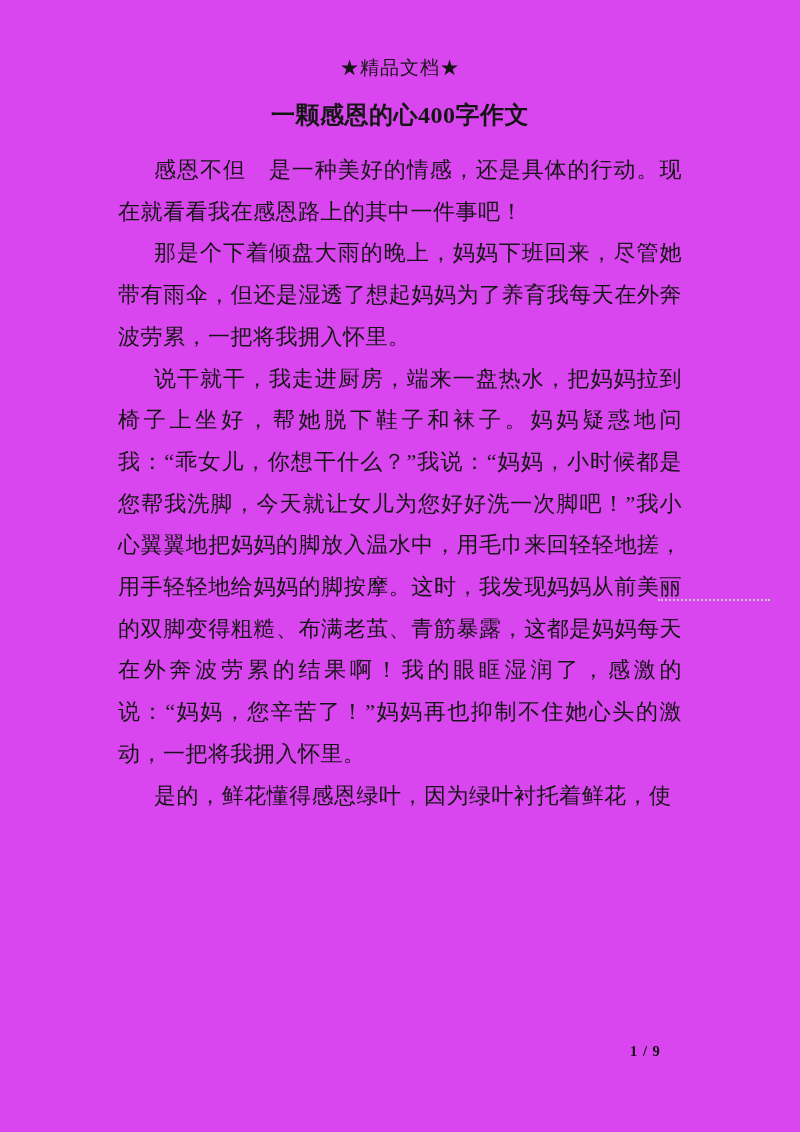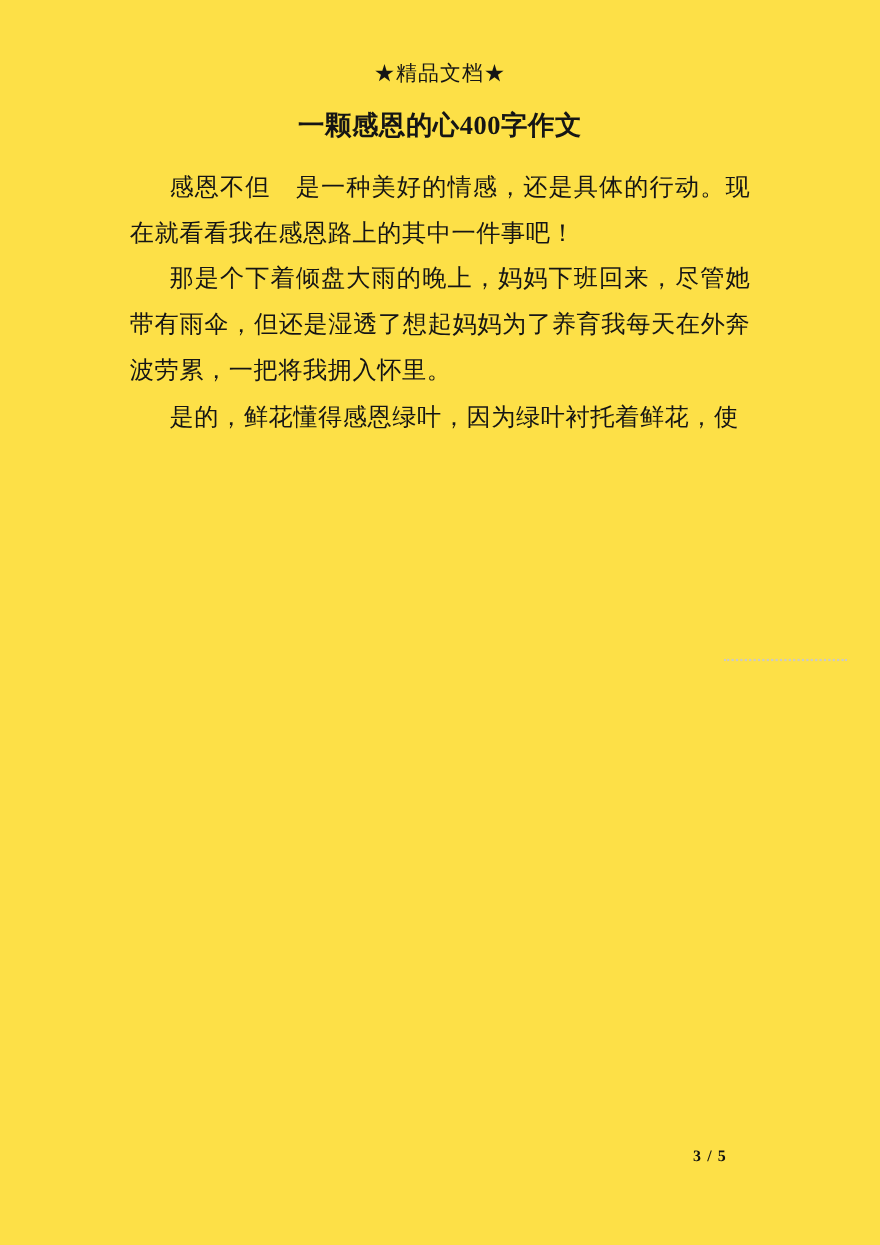--- a/index.html
+++ b/index.html
@@ -4,21 +4,21 @@
 <style>
   html, body {
     margin: 0;
     padding: 0;
     background: #ffffff;
   }
   .page {
     position: relative;
     width: 800px;
     height: 1132px;
-    background: #fde047;
+    background: #d946ef;
     overflow: hidden;
     font-family: "Liberation Serif", "DejaVu Serif", serif;
     color: #151515;
   }
   .doc-header {
     padding-top: 55px;
     margin: 0;
     text-align: center;
     font-size: 19px;
     line-height: 26px;
@@ -68,19 +68,20 @@
 <body>
 
 <div class="page">
   <div class="doc-header">★精品文档★</div>
 
   <h1 class="doc-title">一颗感恩的心400字作文</h1>
 
   <div class="doc-body">
       <p>感恩不但　是一种美好的情感，还是具体的行动。现在就看看我在感恩路上的其中一件事吧！</p>
       <p>那是个下着倾盘大雨的晚上，妈妈下班回来，尽管她带有雨伞，但还是湿透了想起妈妈为了养育我每天在外奔波劳累，一把将我拥入怀里。</p>
+      <p>说干就干，我走进厨房，端来一盘热水，把妈妈拉到椅子上坐好，帮她脱下鞋子和袜子。妈妈疑惑地问我：“乖女儿，你想干什么？”我说：“妈妈，小时候都是您帮我洗脚，今天就让女儿为您好好洗一次脚吧！”我小心翼翼地把妈妈的脚放入温水中，用毛巾来回轻轻地搓，用手轻轻地给妈妈的脚按摩。这时，我发现妈妈从前美丽的双脚变得粗糙、布满老茧、青筋暴露，这都是妈妈每天在外奔波劳累的结果啊！我的眼眶湿润了，感激的说：“妈妈，您辛苦了！”妈妈再也抑制不住她心头的激动，一把将我拥入怀里。</p>
       <p>是的，鲜花懂得感恩绿叶，因为绿叶衬托着鲜花，使</p>
     </div>
 
   <div class="comment-anchor"></div>
 
-  <div class="page-footer">3 / 5</div>
+  <div class="page-footer">1 / 9</div>
 </div>
 
 </body></html>

